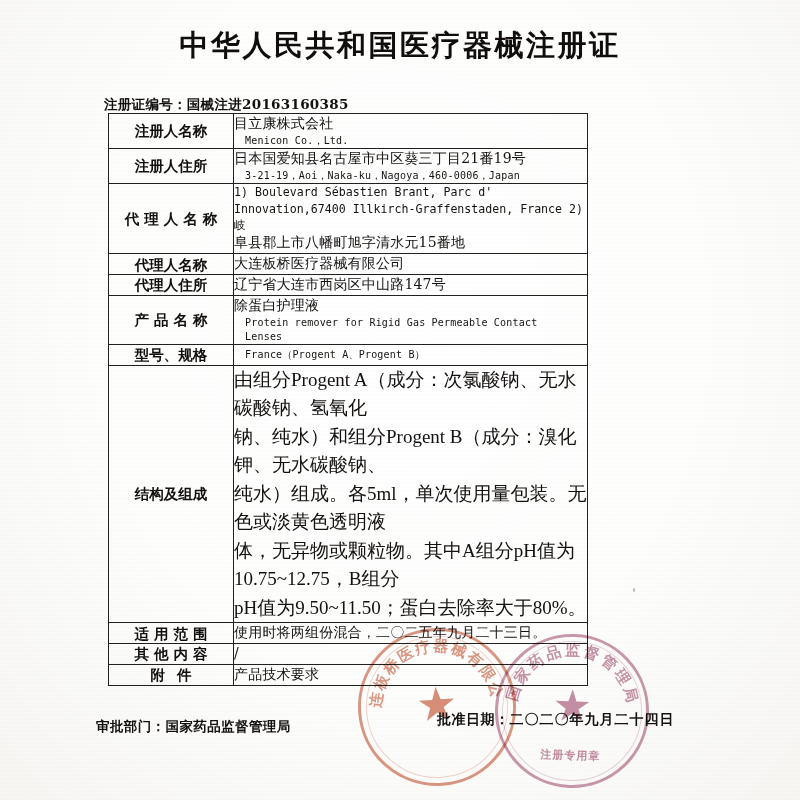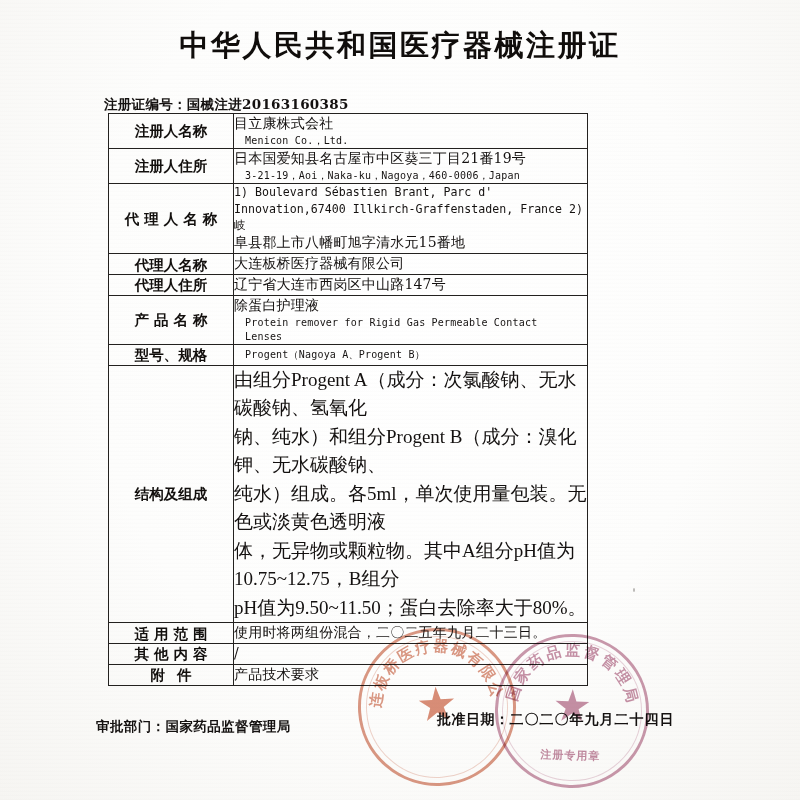--- a/index.html
+++ b/index.html
@@ -239,21 +239,21 @@
       <td class="label"><span class="sp2">产品名称</span></td>
       <td class="value">
         <div class="cn">除蛋白护理液</div>
         <div class="en">Protein remover for Rigid Gas Permeable Contact</div>
         <div class="en">Lenses</div>
       </td>
     </tr>
     <tr>
       <td class="label">型号、规格</td>
       <td class="value">
-        <div class="en">Progent（Nagoya A、Progent B）</div>
+        <div class="en">France（Progent A、Progent B）</div>
       </td>
     </tr>
     <tr>
       <td class="label">结构及组成</td>
       <td class="value">
         <div class="struct">由组分Progent A（成分：次氯酸钠、无水碳酸钠、氢氧化</div>
         <div class="struct">钠、纯水）和组分Progent B（成分：溴化钾、无水碳酸钠、</div>
         <div class="struct">纯水）组成。各5ml，单次使用量包装。无色或淡黄色透明液</div>
         <div class="struct">体，无异物或颗粒物。其中A组分pH值为10.75~12.75，B组分</div>
         <div class="struct">pH值为9.50~11.50；蛋白去除率大于80%。</div>

